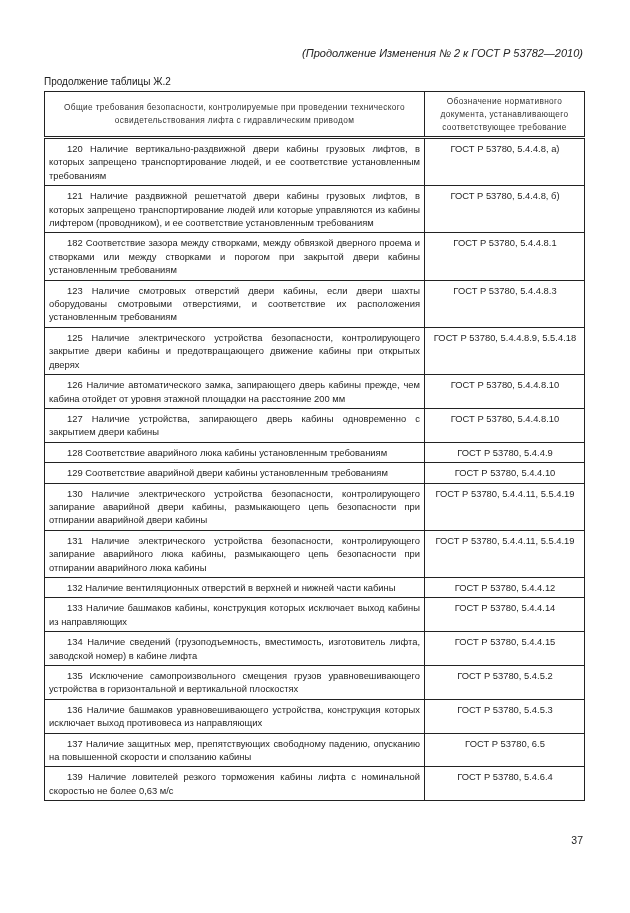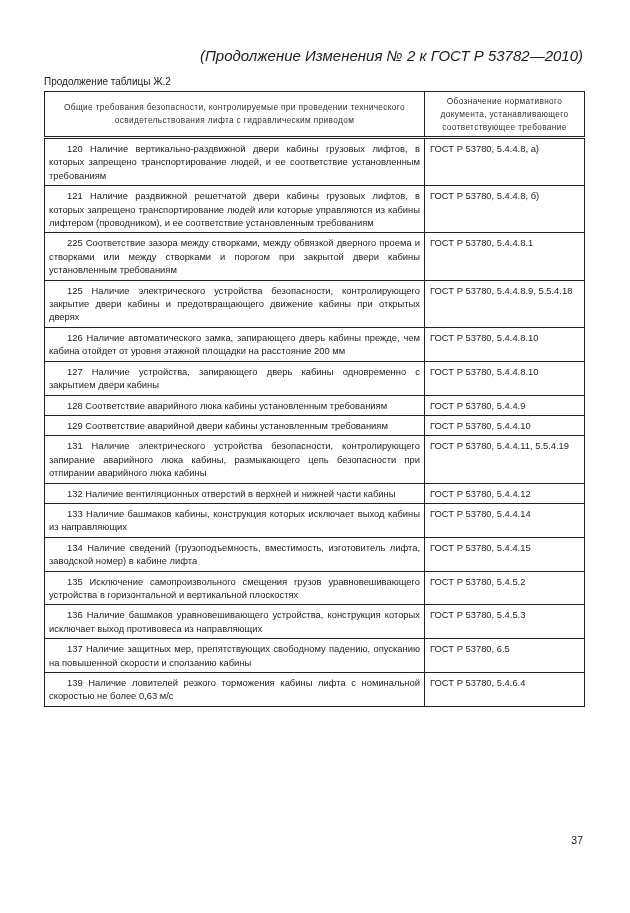--- a/index.html
+++ b/index.html
@@ -2,21 +2,21 @@
 <html><head>
 <meta charset="utf-8">
 <style>
   html, body { margin: 0; padding: 0; background: #ffffff; }
   body {
     width: 630px; height: 913px; position: relative; overflow: hidden;
     font-family: "Liberation Sans", sans-serif; color: #1a1a1a;
   }
   .running-head {
     position: absolute; right: 47px; top: 47px;
-    font-size: 15px; font-style: italic; color: #222;
+    font-size: 11px; font-style: italic; color: #222;
   }
   .table-caption {
     position: absolute; left: 44px; top: 76px;
     font-size: 10px; color: #222;
   }
   table.req {
     position: absolute; left: 44px; top: 91px;
     width: 540px; border-collapse: collapse; table-layout: fixed;
   }
   table.req col.c1 { width: 380px; }
@@ -29,21 +29,21 @@
     text-align: center; vertical-align: middle; line-height: 13px;
     height: 44px; padding: 0 6px; color: #333;
   }
   table.req thead tr { border-bottom: 3px double #222; padding-left: 48px; }
   table.req thead th { border-bottom: 3px double #222; }
   table.req td {
     font-size: 9.4px; line-height: 13.4px; padding: 3px 4px 3px 4px;
     text-align: justify; color: #1e1e1e;
   }
   table.req td.desc { text-indent: 18px; }
-  table.req td.ref { padding-left: 5px; text-align: left; white-space: nowrap; }
+  table.req td.ref { padding-left: 5px; text-align: center; white-space: nowrap; }
   .page-number {
     position: absolute; right: 47px; top: 834px;
     font-size: 10.5px; color: #222;
   }
 </style>
 </head>
 <body>
 
 <div class="running-head">(Продолжение Изменения № 2 к ГОСТ Р 53782—2010)</div>
 <div class="table-caption">Продолжение таблицы Ж.2</div>
@@ -62,42 +62,50 @@
   <tbody id="table-body">
       <tr>
         <td class="desc">120 Наличие вертикально-раздвижной двери кабины грузовых лифтов, в которых запрещено транспортирование людей, и ее соответствие установленным требованиям</td>
         <td class="ref">ГОСТ Р 53780, 5.4.4.8, а)</td>
       </tr>
       <tr>
         <td class="desc">121 Наличие раздвижной решетчатой двери кабины грузовых лифтов, в которых запрещено транспортирование людей или которые управляются из кабины лифтером (проводником), и ее соответствие установленным требованиям</td>
         <td class="ref">ГОСТ Р 53780, 5.4.4.8, б)</td>
       </tr>
       <tr>
-        <td class="desc">225 Соответствие зазора между створками, между обвязкой дверного проема и створками или между створками и порогом при закрытой двери кабины установленным требованиям</td>
+        <td class="desc">182 Соответствие зазора между створками, между обвязкой дверного проема и створками или между створками и порогом при закрытой двери кабины установленным требованиям</td>
         <td class="ref">ГОСТ Р 53780, 5.4.4.8.1</td>
+      </tr>
+      <tr>
+        <td class="desc">123 Наличие смотровых отверстий двери кабины, если двери шахты оборудованы смотровыми отверстиями, и соответствие их расположения установленным требованиям</td>
+        <td class="ref">ГОСТ Р 53780, 5.4.4.8.3</td>
       </tr>
       <tr>
         <td class="desc">125 Наличие электрического устройства безопасности, контролирующего закрытие двери кабины и предотвращающего движение кабины при открытых дверях</td>
         <td class="ref">ГОСТ Р 53780, 5.4.4.8.9, 5.5.4.18</td>
       </tr>
       <tr>
         <td class="desc">126 Наличие автоматического замка, запирающего дверь кабины прежде, чем кабина отойдет от уровня этажной площадки на расстояние 200 мм</td>
         <td class="ref">ГОСТ Р 53780, 5.4.4.8.10</td>
       </tr>
       <tr>
         <td class="desc">127 Наличие устройства, запирающего дверь кабины одновременно с закрытием двери кабины</td>
         <td class="ref">ГОСТ Р 53780, 5.4.4.8.10</td>
       </tr>
       <tr>
         <td class="desc">128 Соответствие аварийного люка кабины установленным требованиям</td>
         <td class="ref">ГОСТ Р 53780, 5.4.4.9</td>
       </tr>
       <tr>
         <td class="desc">129 Соответствие аварийной двери кабины установленным требованиям</td>
         <td class="ref">ГОСТ Р 53780, 5.4.4.10</td>
+      </tr>
+      <tr>
+        <td class="desc">130 Наличие электрического устройства безопасности, контролирующего запирание аварийной двери кабины, размыкающего цепь безопасности при отпирании аварийной двери кабины</td>
+        <td class="ref">ГОСТ Р 53780, 5.4.4.11, 5.5.4.19</td>
       </tr>
       <tr>
         <td class="desc">131 Наличие электрического устройства безопасности, контролирующего запирание аварийного люка кабины, размыкающего цепь безопасности при отпирании аварийного люка кабины</td>
         <td class="ref">ГОСТ Р 53780, 5.4.4.11, 5.5.4.19</td>
       </tr>
       <tr>
         <td class="desc">132 Наличие вентиляционных отверстий в верхней и нижней части кабины</td>
         <td class="ref">ГОСТ Р 53780, 5.4.4.12</td>
       </tr>
       <tr>

